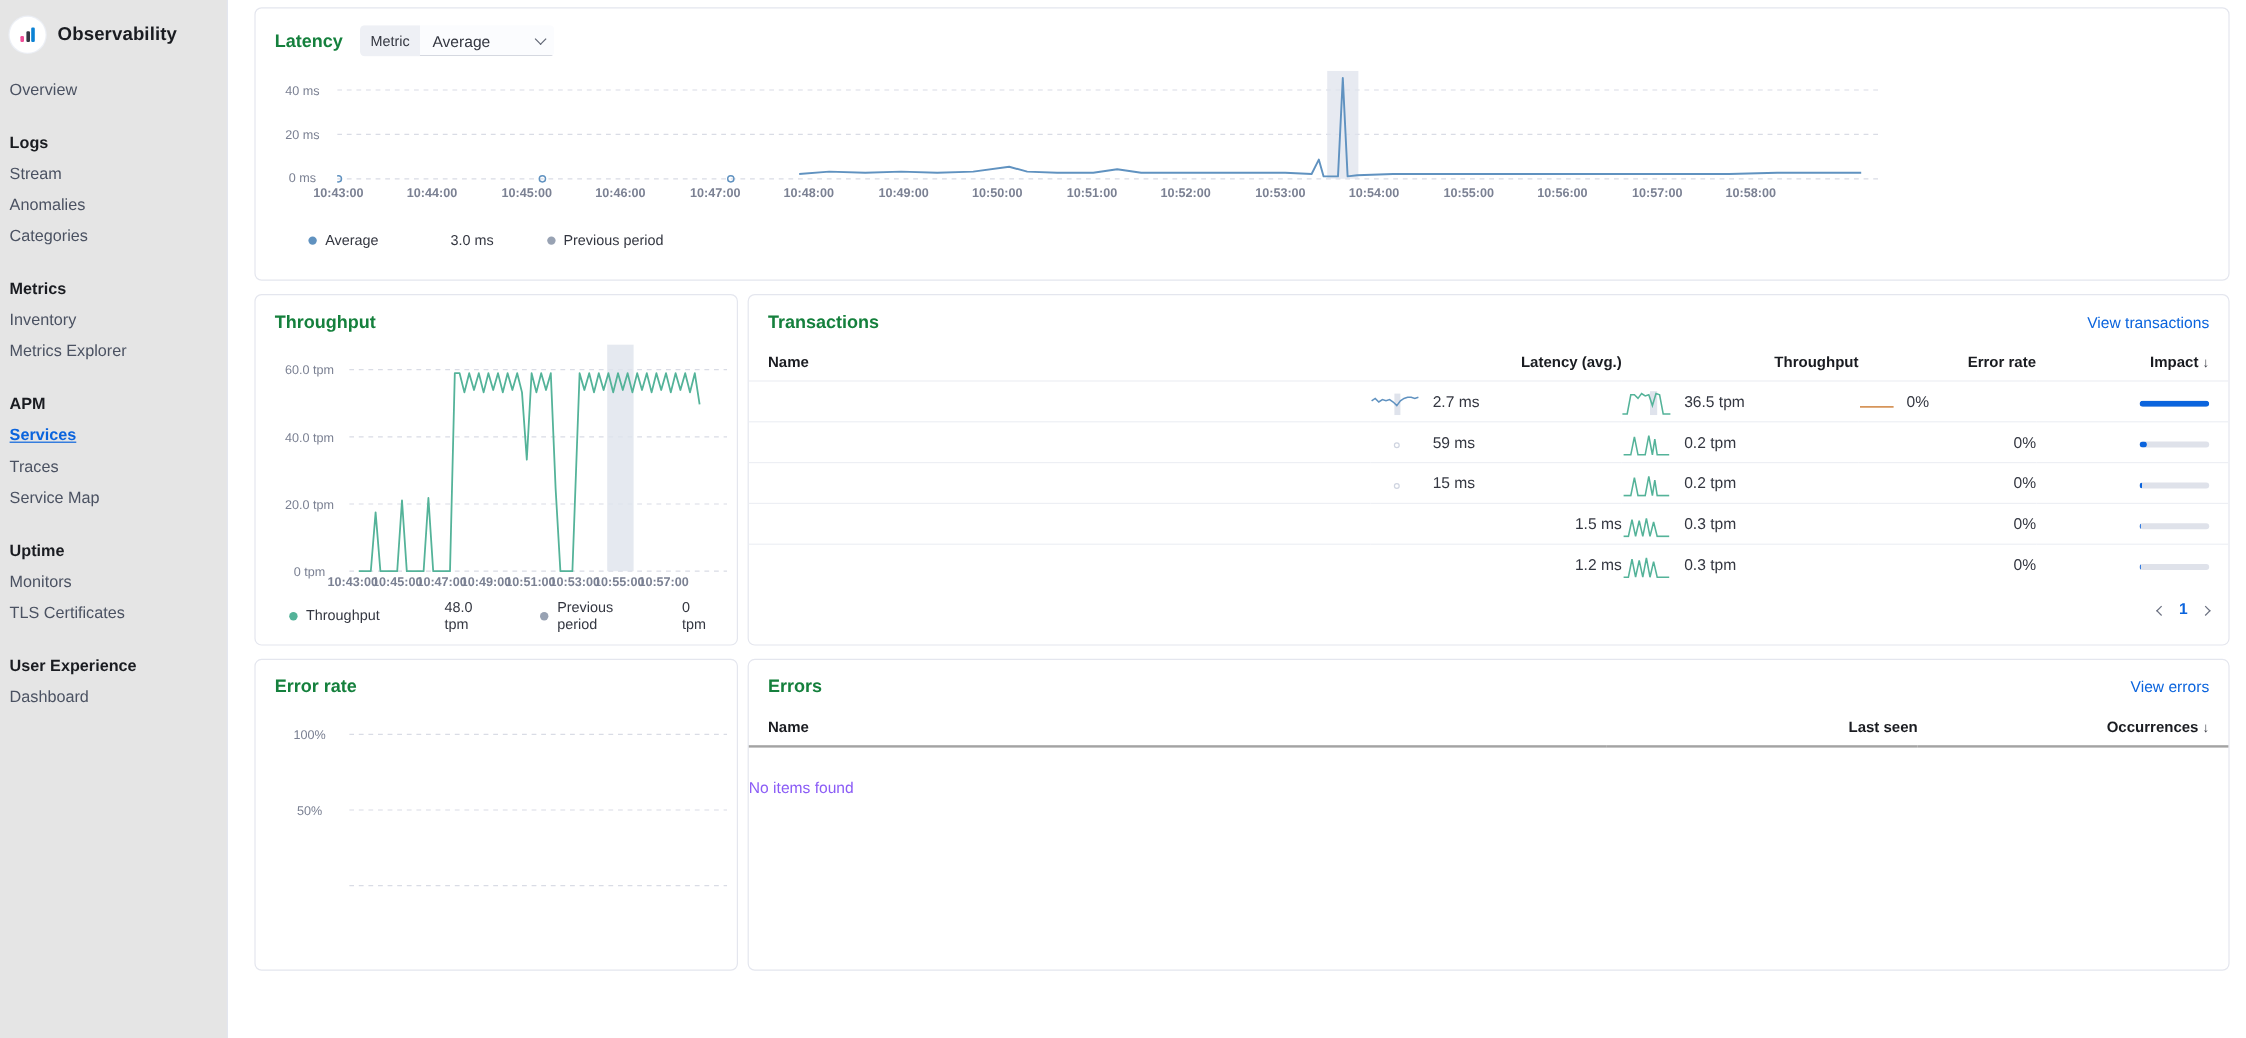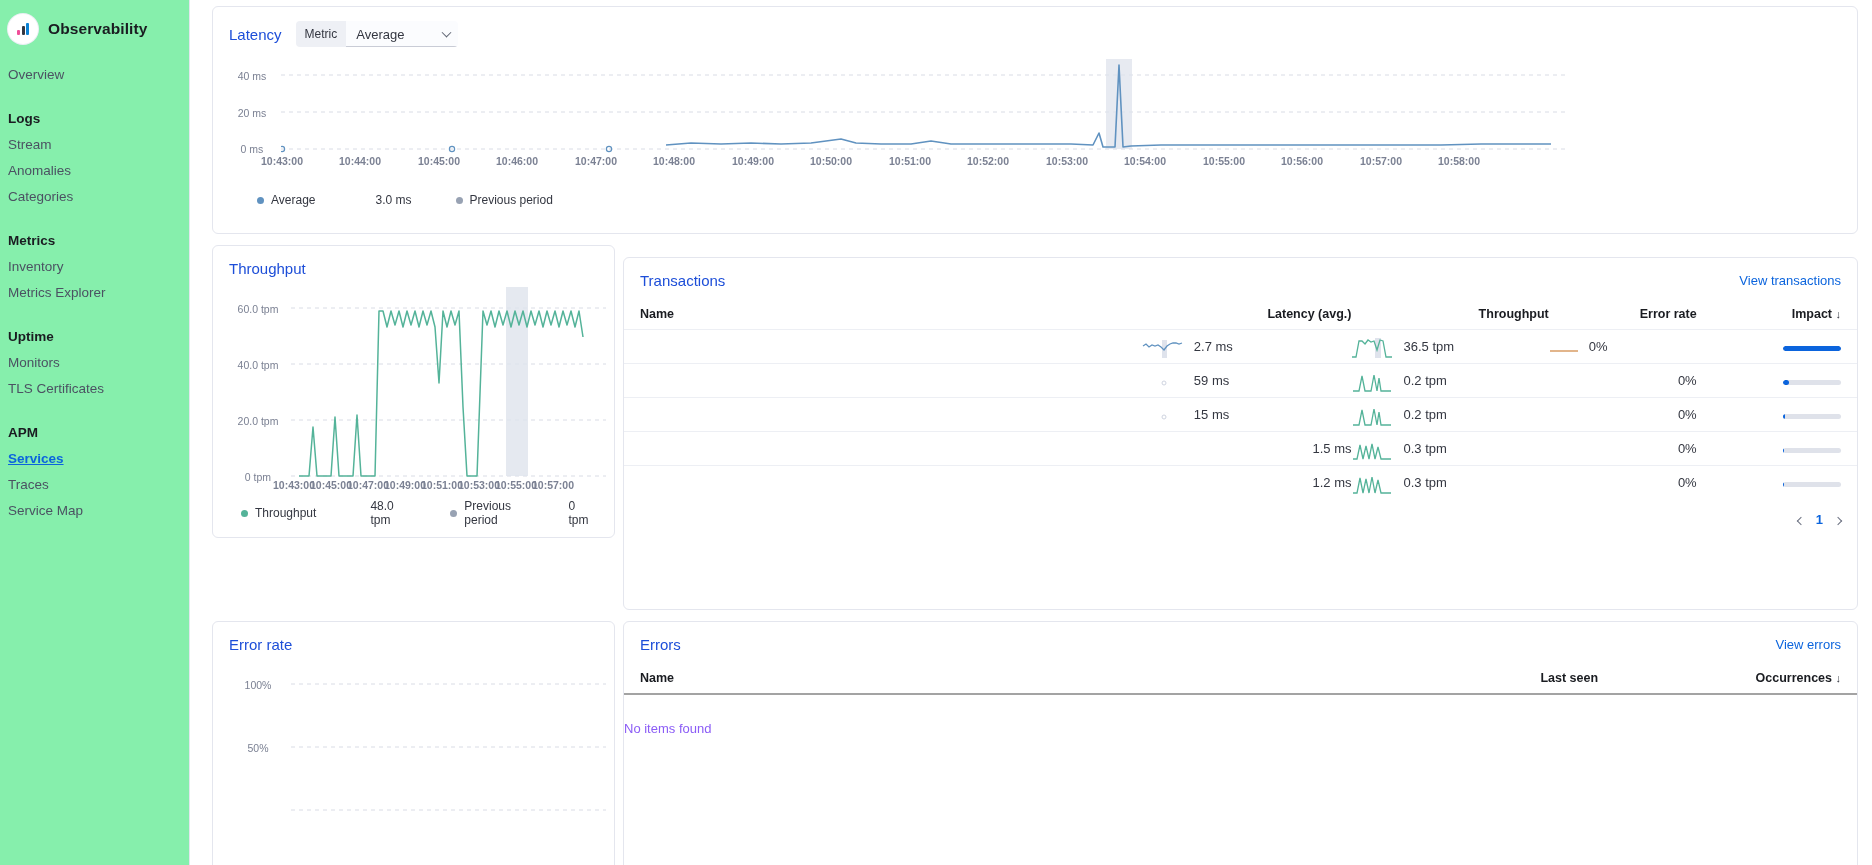--- a/index.html
+++ b/index.html
@@ -8,21 +8,21 @@
     font-family: "Liberation Sans", sans-serif;
     background: #ffffff;
     color: #343741;
     overflow: hidden;
   }
   .app { display: flex; width: 1872px; height: 865px; }
 
   
   .sidebar {
     width: 190px; min-width: 190px; height: 865px;
-    background: #86efac;
+    background: #e5e5e5;
     border-right: 1px solid #e3e6ef;
     padding: 0 0 0 0;
     position: relative;
   }
   .brand { display: flex; align-items: center; gap: 10px; padding: 14px 0 0 8px; }
   .brand-logo {
     width: 30px; height: 30px; border-radius: 50%;
     background: #ffffff;
     display: flex; align-items: flex-end; justify-content: center;
     gap: 1.5px; padding-bottom: 9px;
@@ -47,21 +47,21 @@
   .nav-link.active { color: #0b64dd; font-weight: bold; text-decoration: underline; }
 
   
   .main {
     flex: 1; height: 865px; padding: 6px 14px 0 22px;
     background: #ffffff; overflow: hidden;
   }
   .panel {
     background: #ffffff; border: 1px solid #e4e6ee; border-radius: 6px;
   }
-  .panel-title { font-size: 15px; font-weight: normal; color: #1d4ed8; }
+  .panel-title { font-size: 15px; font-weight: bold; color: #15803d; }
 
   
   .latency-panel { height: 228px; padding: 14px 16px 0 16px; }
   .latency-head { display: flex; align-items: center; gap: 14px; height: 26px; }
   .metric-control { display: flex; height: 26px; border-radius: 4px; overflow: hidden; }
   .metric-prepend {
     background: #eef0f5; color: #343741; font-size: 12px;
     display: flex; align-items: center; padding: 0 9px; font-weight: normal;
   }
   .metric-select {
@@ -141,32 +141,36 @@
         <a class="nav-link">Categories</a>
       </div>
 
       <div class="nav-group">
         <div class="nav-group-title">Metrics</div>
         <a class="nav-link">Inventory</a>
         <a class="nav-link">Metrics Explorer</a>
       </div>
 
       <div class="nav-group">
-        <div class="nav-group-title">Uptime</div>
-        <a class="nav-link">Monitors</a>
-        <a class="nav-link">TLS Certificates</a>
-      </div>
-
-      <div class="nav-group">
         <div class="nav-group-title">APM</div>
         <a class="nav-link active">Services</a>
         <a class="nav-link">Traces</a>
         <a class="nav-link">Service Map</a>
       </div>
 
+      <div class="nav-group">
+        <div class="nav-group-title">Uptime</div>
+        <a class="nav-link">Monitors</a>
+        <a class="nav-link">TLS Certificates</a>
+      </div>
+
+      <div class="nav-group">
+        <div class="nav-group-title">User Experience</div>
+        <a class="nav-link">Dashboard</a>
+      </div>
     </nav>
   </aside>
 
   <main class="main">
 
     <section class="panel latency-panel">
       <div class="latency-head">
         <span class="panel-title">Latency</span>
         <div class="metric-control">
           <span class="metric-prepend">Metric</span>
@@ -262,21 +266,21 @@
           </span>
           <span class="legend-val" style="margin-left:54px;">48.0 tpm</span>
           <span class="legend-item" style="margin-left:34px;">
             <span class="dot" style="background:#98a2b3"></span>
             <span>Previous period</span>
           </span>
           <span class="legend-val" style="margin-left:22px;">0 tpm</span>
         </div>
       </section>
 
-      <section class="panel tx-panel" style="flex:1; height:353px;margin-top:12px;">
+      <section class="panel tx-panel" style="flex:1; height:293px;">
         <div class="tx-head">
           <span class="panel-title">Transactions</span>
           <a class="link">View transactions</a>
         </div>
 
         <table style="margin-top:8px;">
           <colgroup>
             <col style="width:42%">
               <col style="width:17%">
               <col style="width:16%">

